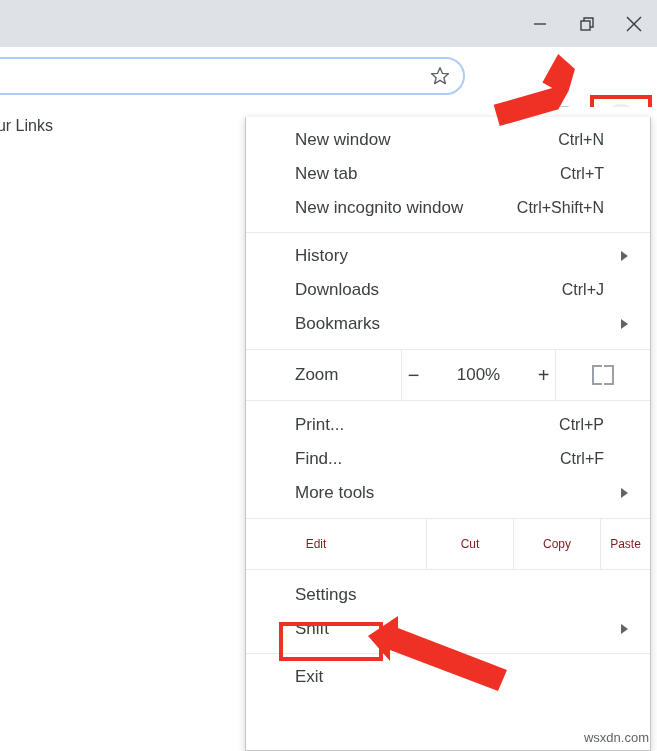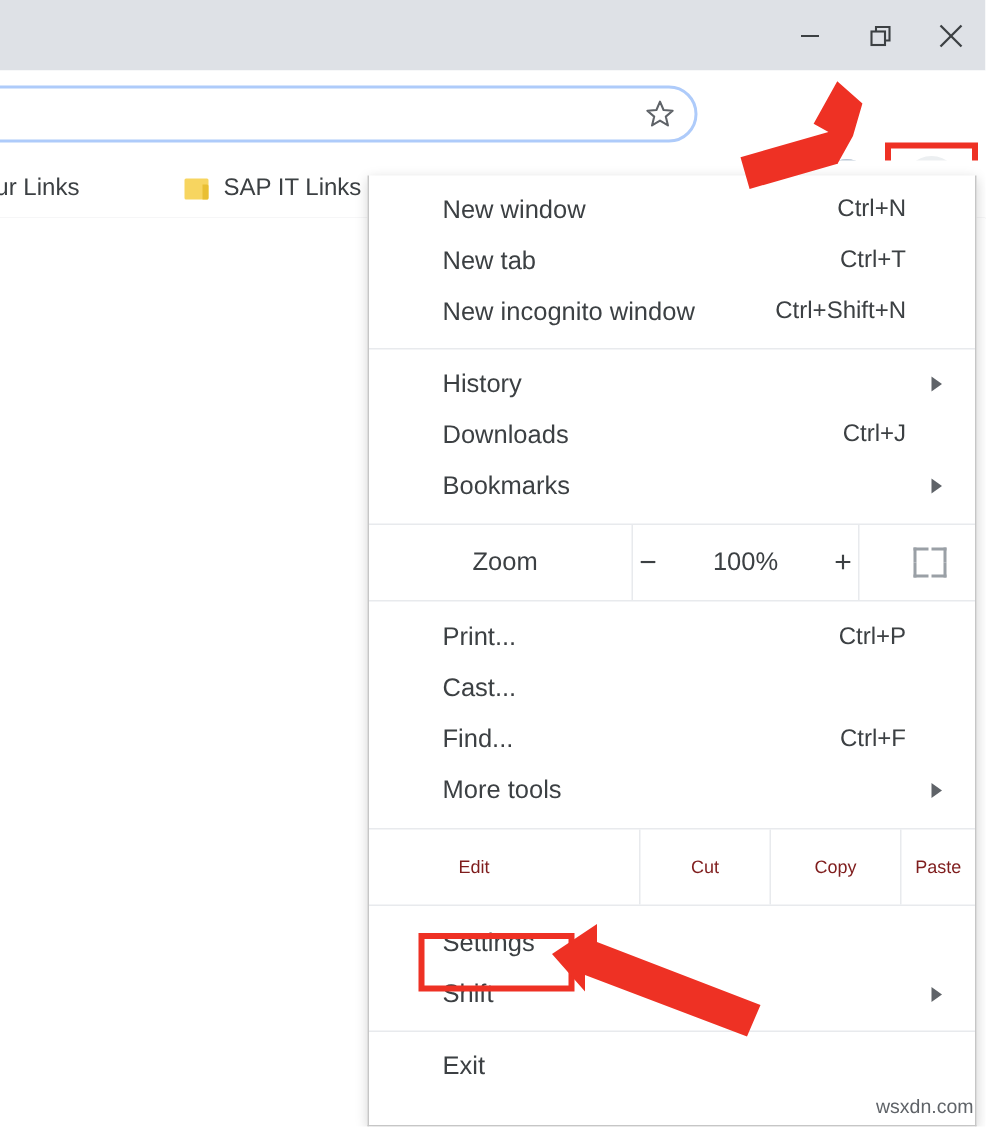--- a/index.html
+++ b/index.html
@@ -187,21 +187,20 @@
   .group-pad-top { padding-top: 6px; }
 
   
   .zoomrow {
     display: flex; align-items: stretch;
     height: 50px;
     border-top: 1px solid #e8eaed;
     border-bottom: 1px solid #e8eaed;
     font-size: 17px;
     color: #3c4043;
-    padding-left: 20px;
   }
   .zoomrow .zlabel {
     flex: 0 0 155px;
     display: flex; align-items: center;
     padding-left: 49px;
     box-sizing: border-box;
   }
   .zoomrow .zctrl {
     flex: 1 1 auto;
     display: flex; align-items: center; justify-content: center;
@@ -338,24 +337,20 @@
 
     <svg class="cursor" viewBox="0 0 16 24">
       <polygon points="0,0 0,17 4.4,13 7.3,19.6 10.2,18.3 7.4,11.8 13,11.5" fill="#ffffff" stroke="#202124" stroke-width="1.1" stroke-linejoin="round"></polygon>
     </svg>
   </div>
 
   <div class="bookmarkbar">
     <div class="bm bm-1">
       <span>ncur Links</span>
     </div>
-    <div class="bm bm-2">
-      <span class="folder-icon"></span>
-      <span>SAP IT Links</span>
-    </div>
   </div>
 
   <div class="pagebody"></div>
 
   <div class="menu">
 
     <div class="group-pad-top">
       <div class="mi">
         <span class="label">New window</span>
         <span class="accel">Ctrl+N</span>
@@ -407,23 +402,20 @@
     </div>
 
     <div style="height:7px"></div>
 
     <div>
       <div class="mi">
         <span class="label">Print...</span>
         <span class="accel">Ctrl+P</span>
       </div>
       <div class="mi">
-        <span class="label">Cast...</span>
-      </div>
-      <div class="mi">
         <span class="label">Find...</span>
         <span class="accel">Ctrl+F</span>
       </div>
       <div class="mi">
         <span class="label">More tools</span>
         <span class="arrow"></span>
       </div>
     </div>
 
     <div style="height:8px"></div>

